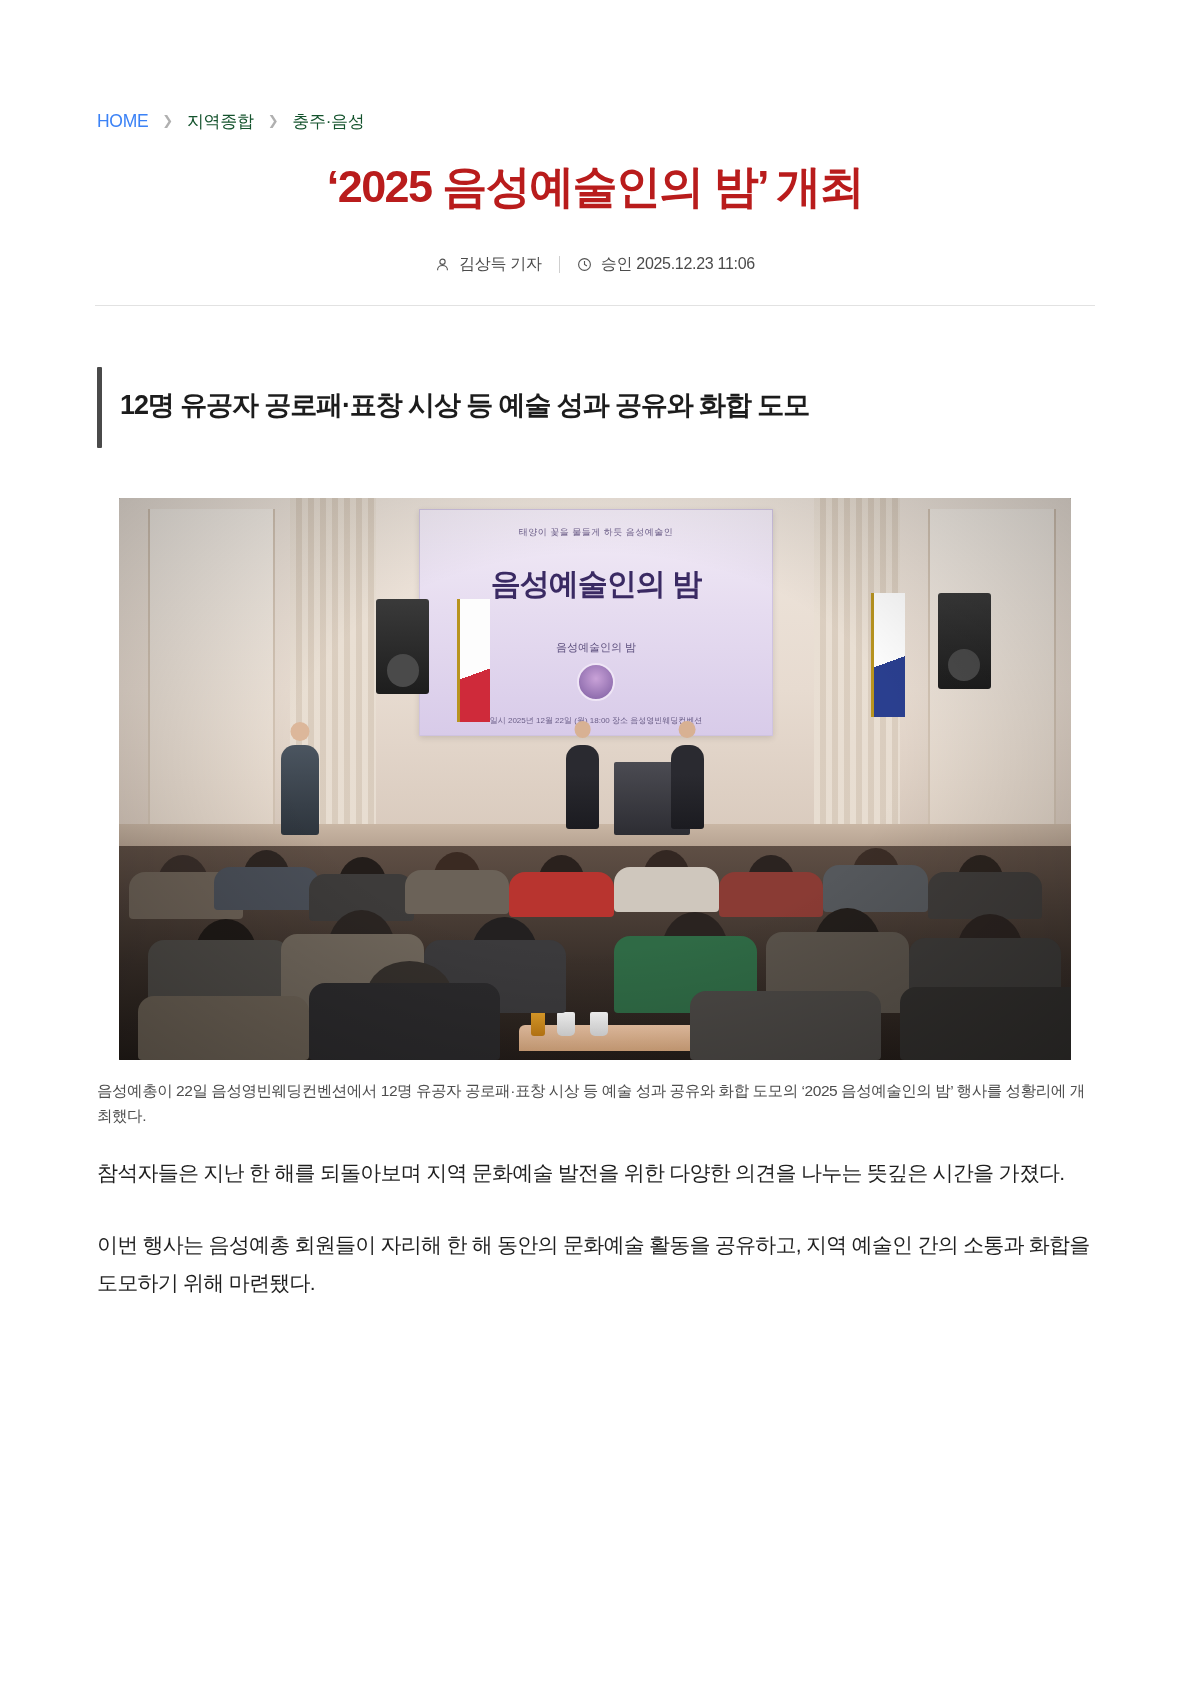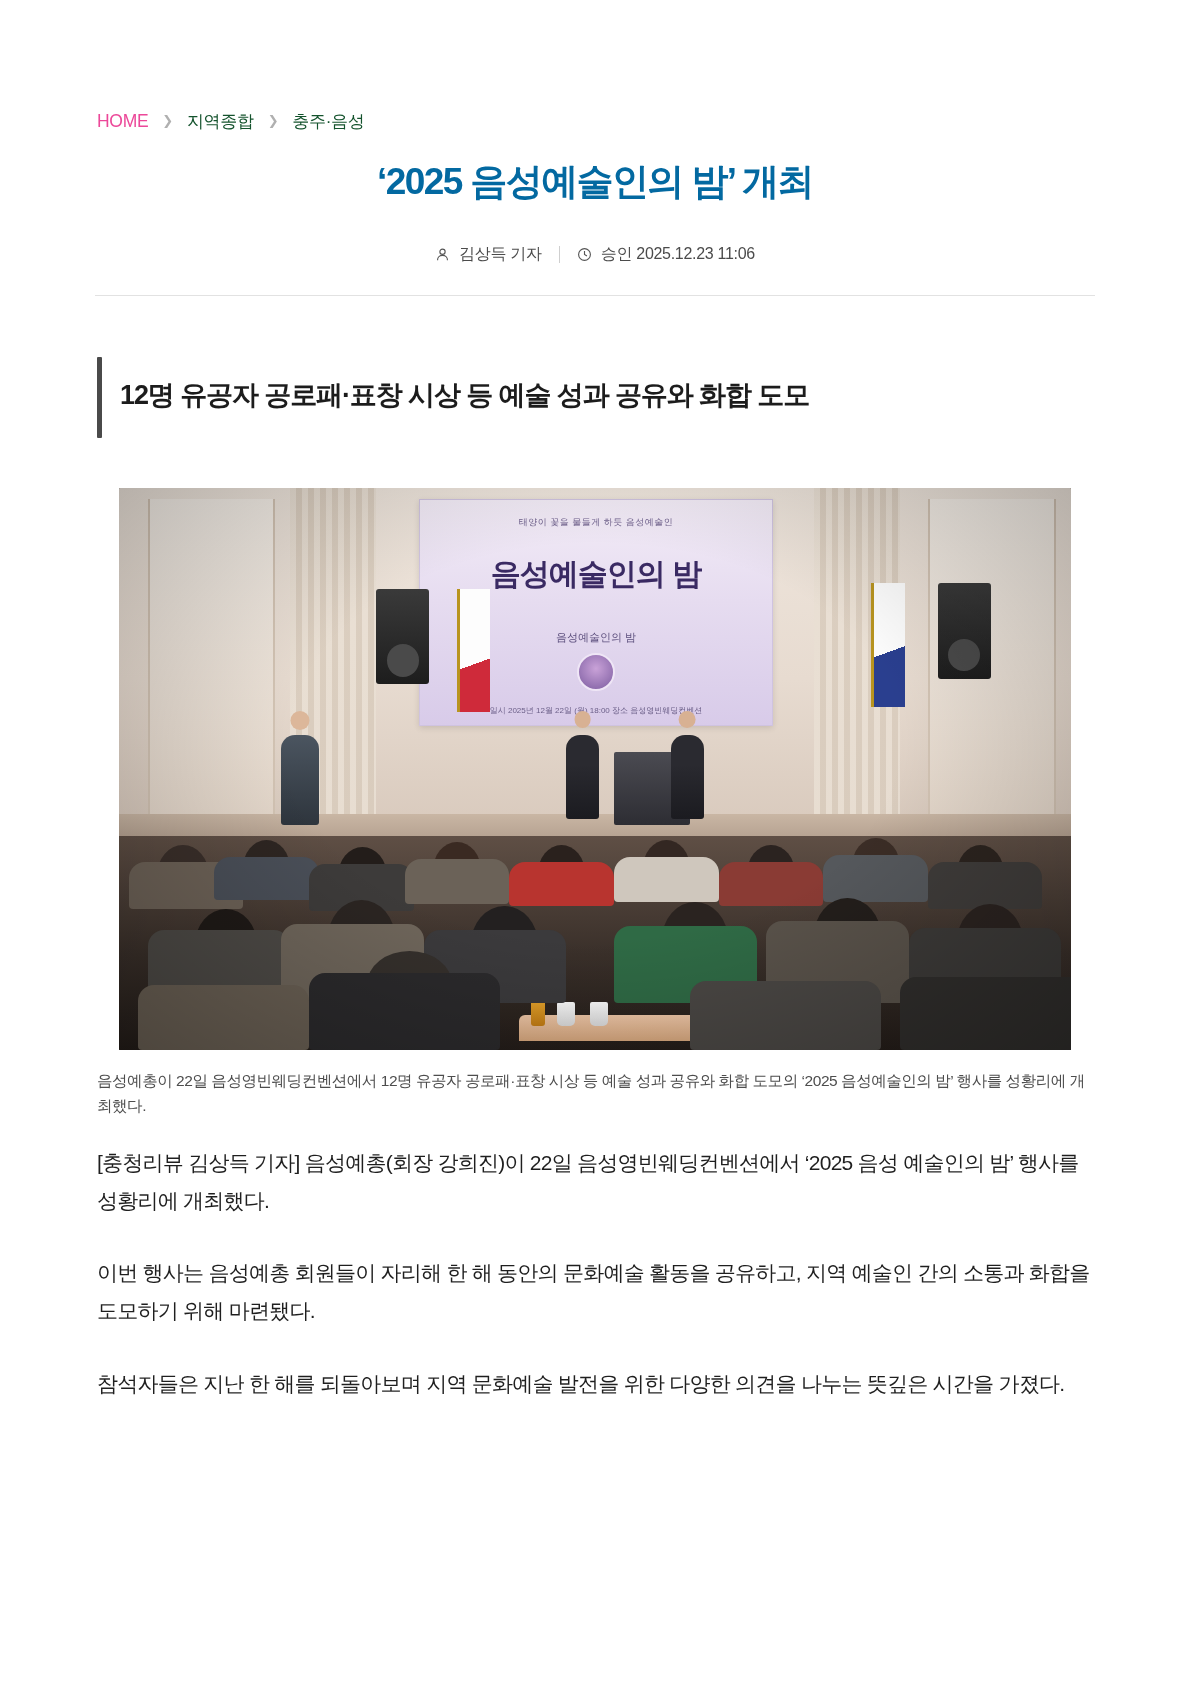--- a/index.html
+++ b/index.html
@@ -38,37 +38,37 @@
     letter-spacing: -0.3px;
     padding-left: 2px;
   }
   .breadcrumb .crumb {
     color: #14532d;
     text-decoration: none;
     white-space: nowrap;
   }
   .breadcrumb .crumb.home {
     font-size: 17.5px;
-    color: #ec4899;
+    color: #3b82f6;
   }
   .breadcrumb .sep {
     color: #b0b0b0;
     font-size: 13px;
     display: inline-block;
     transform: translateY(-1px);
   }
 
   
   .headline {
     margin: 26px 0 0 0;
-    font-size: 37px;
+    font-size: 45px;
     line-height: 1.26;
     font-weight: 700;
     letter-spacing: -1.6px;
-    color: #0369a1;
+    color: #b91c1c;
     text-align: center;
   }
 
   
   .byline {
     margin-top: 38px;
     display: flex;
     align-items: center;
     justify-content: center;
     gap: 0;
@@ -407,19 +407,18 @@
             <div class="crowd-body" style="left:60%; top:68%; width:20%; height:32%; background:#4a4744;"></div>
             <div class="crowd-body" style="left:82%; top:66%; width:20%; height:34%; background:#302e2c;"></div>
           </div>
         </div>
         <div class="photo-vignette"></div>
       </div>
       <figcaption class="caption">음성예총이 22일 음성영빈웨딩컨벤션에서 12명 유공자 공로패·표창 시상 등 예술 성과 공유와 화합 도모의 ‘2025 음성예술인의 밤’ 행사를 성황리에 개최했다.</figcaption>
     </figure>
 
     <div class="body-text">
-      <p>[충청리뷰 김상득 기자] 음성예총(회장 강희진)이 22일 음성영빈웨딩컨벤션에서 ‘2025 음성 예술인의 밤’ 행사를 성황리에 개최했다.</p>
+      <p>참석자들은 지난 한 해를 되돌아보며 지역 문화예술 발전을 위한 다양한 의견을 나누는 뜻깊은 시간을 가졌다.</p>
       <p>이번 행사는 음성예총 회원들이 자리해 한 해 동안의 문화예술 활동을 공유하고, 지역 예술인 간의 소통과 화합을 도모하기 위해 마련됐다.</p>
-      <p>참석자들은 지난 한 해를 되돌아보며 지역 문화예술 발전을 위한 다양한 의견을 나누는 뜻깊은 시간을 가졌다.</p>
     </div>
 
   </div>
 </div>
 
 </body></html>

